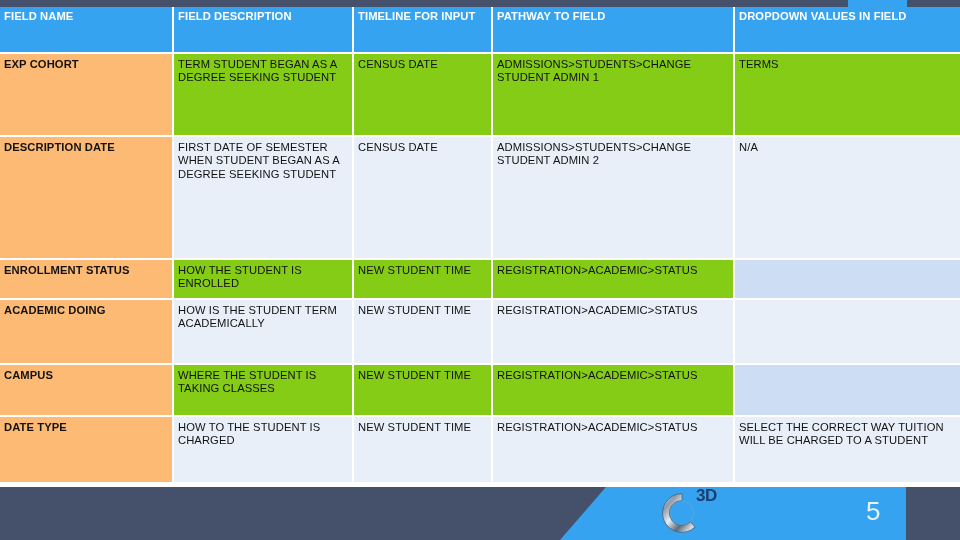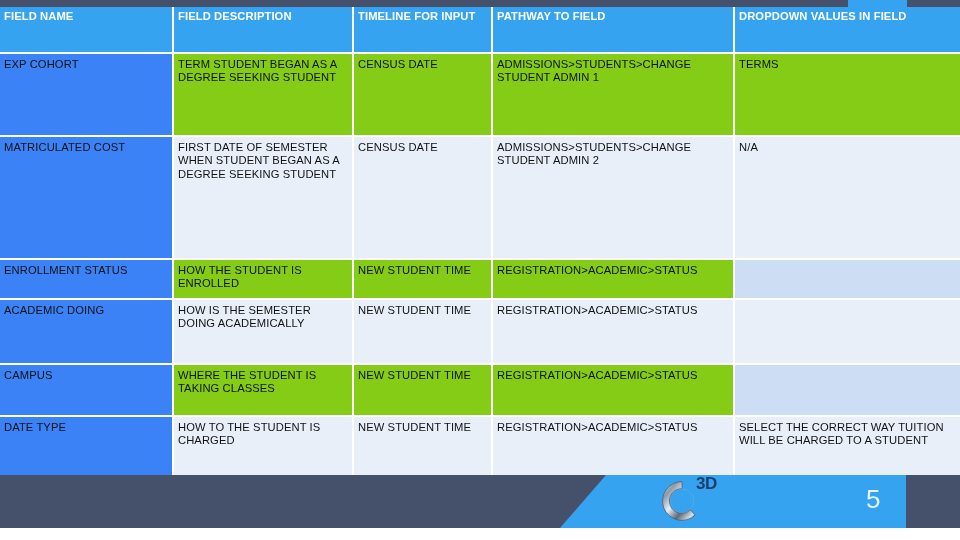--- a/index.html
+++ b/index.html
@@ -68,43 +68,43 @@
   tr.header-row td {
     background: #36a3f0;
     color: #ffffff;
     font-weight: bold;
     height: 38px;
     padding-top: 3px;
   }
 
   
   td.col-name {
-    background: #3b82f6;
+    background: #fdba74;
     color: #ffffff;
-    font-weight: normal;
+    font-weight: bold;
   }
 
   
   td.tint-light { background: #e8eff9; }
   td.tint-dark  { background: #84cc16; }
   td.tint-blank-light { background: #e8eff9; }
   td.tint-blank-dark  { background: #ccddf4; }
 
   
   col.c1 { width: 172px; }
   col.c2 { width: 178px; }
   col.c3 { width: 137px; }
   col.c4 { width: 240px; }
   col.c5 { width: 233px; }
 
   
   .footer {
     position: absolute;
     left: 0;
-    bottom: 12px;
+    bottom: 0;
     width: 960px;
     height: 53px;
     background: #45516b;
     overflow: hidden;
     text-align: center;
   }
   .footer-blue {
     position: absolute;
     left: 560px;
     top: 0;
@@ -183,38 +183,38 @@
 
         <tr style="height:81px">
           <td class="col-name">EXP COHORT</td>
           <td class="tint-dark">TERM STUDENT BEGAN AS A DEGREE SEEKING STUDENT</td>
           <td class="tint-dark">CENSUS DATE</td>
           <td class="tint-dark">ADMISSIONS&gt;STUDENTS&gt;CHANGE STUDENT ADMIN 1</td>
           <td class="tint-dark">TERMS</td>
         </tr>
 
         <tr style="height:121px">
-          <td class="col-name">MATRICULATED COST</td>
+          <td class="col-name">DESCRIPTION DATE</td>
           <td class="tint-light">FIRST DATE OF SEMESTER WHEN STUDENT BEGAN AS A DEGREE SEEKING STUDENT</td>
           <td class="tint-light">CENSUS DATE</td>
           <td class="tint-light">ADMISSIONS&gt;STUDENTS&gt;CHANGE STUDENT ADMIN 2</td>
           <td class="tint-light">N/A</td>
         </tr>
 
         <tr style="height:38px">
           <td class="col-name">ENROLLMENT STATUS</td>
           <td class="tint-dark">HOW THE STUDENT IS ENROLLED</td>
           <td class="tint-dark">NEW STUDENT TIME</td>
           <td class="tint-dark">REGISTRATION&gt;ACADEMIC&gt;STATUS</td>
           <td class="tint-blank-dark"></td>
         </tr>
 
         <tr style="height:63px">
           <td class="col-name">ACADEMIC DOING</td>
-          <td class="tint-light">HOW IS THE SEMESTER DOING ACADEMICALLY</td>
+          <td class="tint-light">HOW IS THE STUDENT TERM ACADEMICALLY</td>
           <td class="tint-light">NEW STUDENT TIME</td>
           <td class="tint-light">REGISTRATION&gt;ACADEMIC&gt;STATUS</td>
           <td class="tint-blank-light"></td>
         </tr>
 
         <tr style="height:50px">
           <td class="col-name">CAMPUS</td>
           <td class="tint-dark">WHERE THE STUDENT IS TAKING CLASSES</td>
           <td class="tint-dark">NEW STUDENT TIME</td>
           <td class="tint-dark">REGISTRATION&gt;ACADEMIC&gt;STATUS</td>

